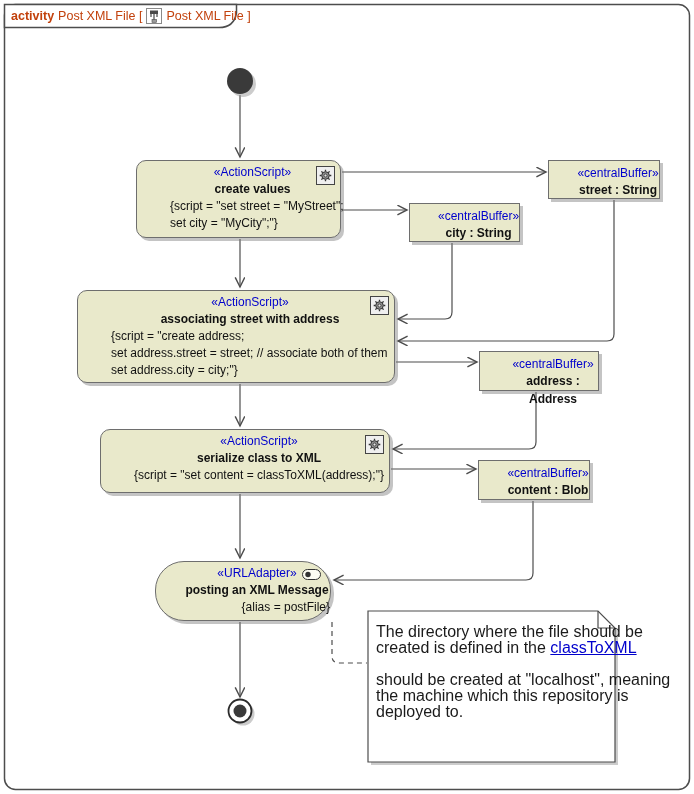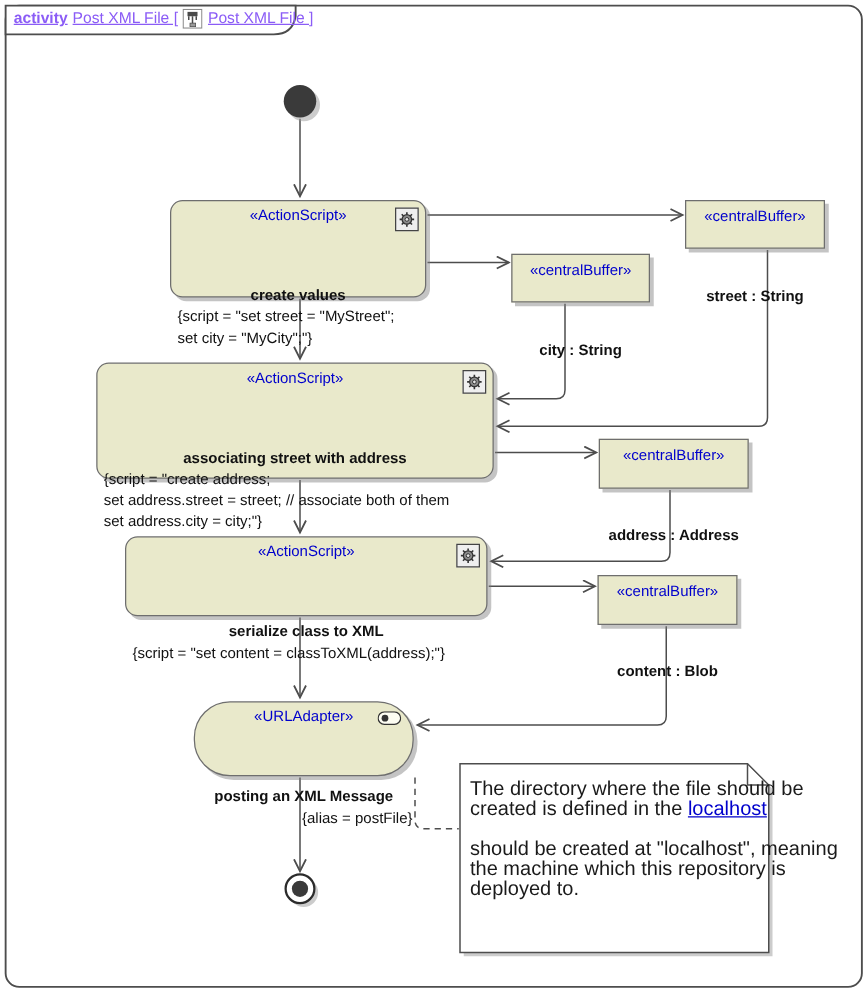--- a/index.html
+++ b/index.html
@@ -7,37 +7,37 @@
           font-family:"Liberation Sans",sans-serif;overflow:hidden;}
   svg.layer{position:absolute;left:0;top:0;z-index:1;}
   .edge{fill:none;stroke:var(--edge,#4d4d4d);stroke-width:1.2;}
   .edge.dashed{stroke-dasharray:5 4;}
   .arrowhead{fill:none;stroke:var(--edge,#4d4d4d);stroke-width:1.2;}
 
   .node{position:absolute;z-index:2;box-sizing:border-box;
         background:var(--node-fill,#e9e9cb);
         border:1px solid var(--node-border,#6e6e6e);
         box-shadow:3px 3px 0 rgba(125,125,125,.45);
-        font-size:12px;color:#111;}
+        font-size:12px;color:#111;padding-left:28px;}
   .action{border-radius:10px;}
   .buffer{border-radius:0;}
   .stereo{margin-top:3px;height:16px;line-height:16px;text-align:center;
           color:var(--stereotype,#0000cc);}
   .buffer .stereo{margin-top:4px;}
-  .nodename{height:18px;line-height:18px;text-align:center;font-weight:bold;margin-top:47px;}
+  .nodename{height:18px;line-height:18px;text-align:center;font-weight:bold;}
   .script{height:17px;line-height:17px;padding:0 5px;white-space:nowrap;}
   .props{height:17px;line-height:17px;text-align:right;}
 
   .badge{position:absolute;top:5px;right:5px;width:17px;height:17px;
          border:1px solid #444;background:#efefef;
          display:flex;align-items:center;justify-content:center;}
   .pillbadge{position:absolute;top:7px;right:9px;}
 
   .frame-title{position:absolute;left:11px;top:7px;z-index:2;height:17px;
-               display:flex;gap:4px;font-size:12.5px;color:#8b5cf6;text-decoration:underline;}
+               display:flex;align-items:center;gap:4px;font-size:12.5px;color:#c2410c;}
   .frame-title .kw{font-weight:bold;}
 
   .note-text{position:absolute;left:376px;top:624px;width:232px;z-index:2;
              font-size:16px;line-height:16px;color:#1a1a1a;}
   .nline{min-height:16px;white-space:nowrap;}
   .link{color:var(--link,#0000cc);text-decoration:underline;cursor:pointer;}
 </style>
 </head>
 <body>
 
@@ -164,20 +164,20 @@
     <div class="nodename">address : Address</div>
   </div>
 
   <div class="node buffer" style="left:478px;top:460px;width:112px;height:40px;">
     <div class="stereo">«centralBuffer»</div>
     <div class="nodename">content : Blob</div>
   </div>
 
   <div class="note-text">
     <div class="nline">The directory where the file should be</div>
-    <div class="nline"><span>created is defined in the </span><span class="link">localhost</span></div>
+    <div class="nline"><span>created is defined in the </span><span class="link">classToXML</span></div>
     <div class="nline"></div>
     <div class="nline">should be created at "localhost", meaning</div>
     <div class="nline">the machine which this repository is</div>
     <div class="nline">deployed to.</div>
   </div>
 
 </div>
 
 </body></html>

